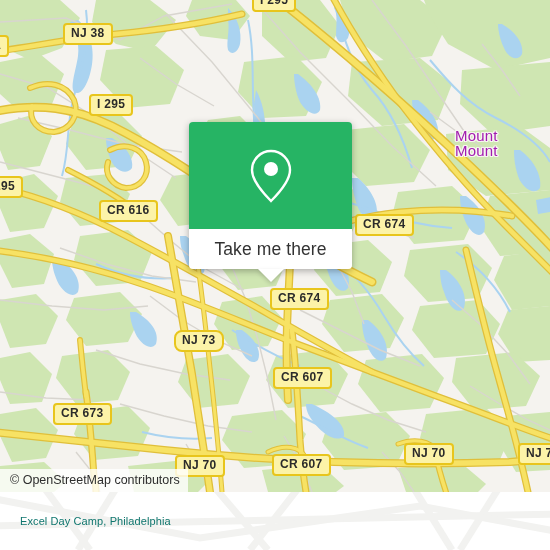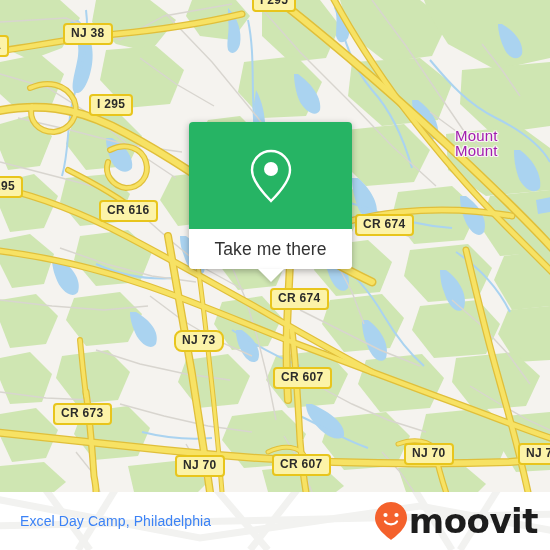--- a/index.html
+++ b/index.html
@@ -136,22 +136,22 @@
   #bottombar-watermark {
     position: absolute;
     left: 0; top: 0;
     width: 550px; height: 58px;
     opacity: 1;
     pointer-events: none;
   }
   #place-title {
     position: relative;
     margin-left: 20px;
-    color: #3b82f6;
-    font-size: 14px;
+    color: #0f766e;
+    font-size: 11px;
     font-family: "Liberation Sans", sans-serif;
     letter-spacing: .1px;
     z-index: 2;
   }
   #brand {
     position: absolute;
     right: 12px;
     top: 50%;
     transform: translateY(-50%);
     display: flex;
@@ -382,20 +382,21 @@
     <div class="shield" style="left:355px; top:214px;">CR 674</div>
     <div class="shield" style="left:270px; top:288px;">CR 674</div>
     <div class="shield" style="left:174px; top:330px;border-radius:8px;">NJ 73</div>
     <div class="shield" style="left:273px; top:367px;">CR 607</div>
     <div class="shield" style="left:13px;  top:403px;margin-left:40px;">CR 673</div>
     <div class="shield" style="left:175px; top:455px;">NJ 70</div>
     <div class="shield" style="left:272px; top:454px;">CR 607</div>
     <div class="shield" style="left:404px; top:443px;">NJ 70</div>
     <div class="shield" style="left:518px; top:443px;">NJ 70</div>
 
+    <div id="attribution">© OpenStreetMap contributors</div>
   </div>
 
   <div id="callout">
     <div id="callout-green">
       <svg width="46" height="58" viewBox="0 0 46 58">
         <path d="M23,4 C12.5,4 4,12.5 4,23 C4,34.5 19,50 23,54 C27,50 42,34.5 42,23 C42,12.5 33.5,4 23,4 Z" fill="none" stroke="#ffffff" stroke-width="2.4"></path>
         <circle cx="23" cy="22" r="7" fill="#ffffff"></circle>
       </svg>
     </div>
     <div id="callout-bar">
@@ -412,24 +413,15 @@
         <path d="M120,-10 L78,58"></path>
         <path d="M210,-10 L268,58"></path>
         <path d="M300,-6 L250,58"></path>
         <path d="M410,-10 L452,58"></path>
         <path d="M500,-6 L460,58"></path>
         <path d="M-10,34 L560,22"></path>
         <path d="M-10,6 L200,46 L420,14 L560,40"></path>
       </g>
     </svg>
     <div id="place-title">Excel Day Camp, Philadelphia</div>
-    <div id="brand">
-      <svg width="34" height="40" viewBox="0 0 34 40">
-        <path d="M17,1 C8.2,1 1,8.2 1,17 C1,27 13,36 17,39 C21,36 33,27 33,17 C33,8.2 25.8,1 17,1 Z" fill="#f4612c"></path>
-        <circle cx="11.5" cy="14" r="2.1" fill="#ffffff"></circle>
-        <circle cx="22.5" cy="14" r="2.1" fill="#ffffff"></circle>
-        <path d="M11,20.5 C13.5,24.2 20.5,24.2 23,20.5" stroke="#ffffff" stroke-width="2.2" fill="none" stroke-linecap="round"></path>
-      </svg>
-      <span id="brand-word">moovit</span>
-    </div>
   </div>
 
 </div>
 
 </body></html>

